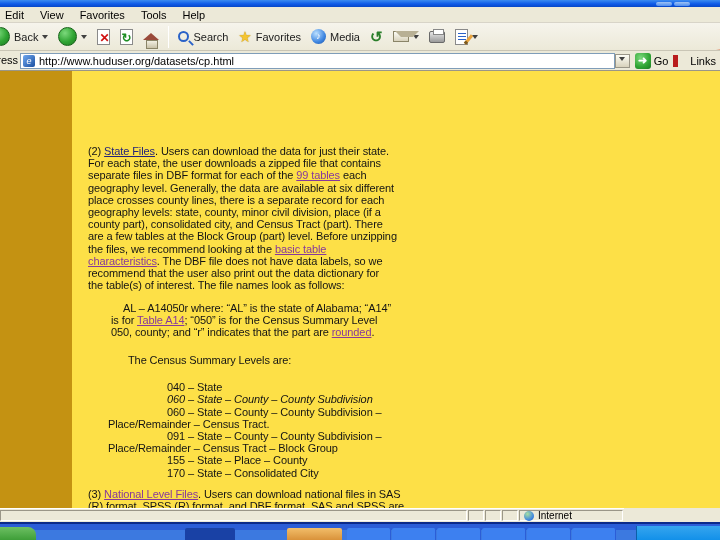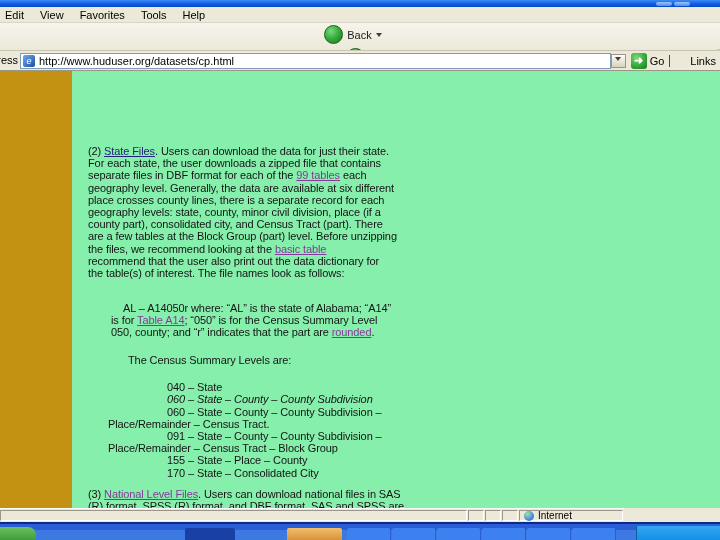--- a/index.html
+++ b/index.html
@@ -15,21 +15,21 @@
   
   .menubar { position:absolute; left:0; top:7px; width:720px; height:16px;
     background:#ECE9D8; border-bottom:1px solid #D8D4C8; display:flex; align-items:center;
     font-size:11px; color:#000; }
   .mi { padding:1px 8px; cursor:default; }
   .mi:first-child { padding-left:5px; }
 
   
   .toolbar { position:absolute; left:0; top:23px; width:720px; height:28px;
     background:linear-gradient(#F6F4EC,#ECE9D8); border-bottom:1px solid #C9C5B5;
-    display:flex; align-items:center; font-size:11px; color:#202020; overflow:hidden;flex-direction:column; }
+    display:flex; align-items:center; font-size:11px; color:#202020; overflow:hidden; }
   .tbbtn { display:flex; align-items:center; gap:4px; padding:2px 5px; height:24px; }
   .navcirc { width:19px; height:19px; border-radius:50%;
     background:radial-gradient(circle at 35% 30%,#7CD97C,#2FA433 55%,#1C7A22);
     border:1px solid #156318; position:relative; flex:0 0 auto; }
   .navcirc .arr { position:absolute; top:5.5px; width:0; height:0; border:4px solid transparent; }
   .arr-left  { left:4px;  border-right:6px solid #fff; border-left:0; }
   .arr-right { left:7px;  border-left:6px solid #fff; border-right:0; }
   .ddown { width:0; height:0; border:3px solid transparent; border-top:4px solid #404040; margin-top:3px; }
   .doc { width:13px; height:16px; background:#fff; border:1px solid #8A8A8A; position:relative; }
   .ovl { position:absolute; font-weight:bold; }
@@ -72,25 +72,25 @@
     display:flex; align-items:center; gap:4px; padding:0 2px; color:#000; }
   .ie-ico { width:12px; height:12px; border-radius:2px;
     background:linear-gradient(135deg,#6FA8F0,#1B4FA0); color:#fff; font-size:9px; font-style:italic;
     text-align:center; line-height:12px; flex:0 0 auto; }
   .addr-drop { width:15px; height:14px; background:linear-gradient(#FDFDF5,#D8D2BC);
     border:1px solid #9A9688; display:flex; align-items:center; justify-content:center; flex:0 0 auto; }
   .gobtn { display:flex; align-items:center; gap:3px; padding:0 5px; color:#000; flex:0 0 auto; }
   .go-ico { width:16px; height:16px; border-radius:3px;
     background:radial-gradient(circle at 35% 30%,#7CD97C,#2FA433 60%,#1C7A22);
     color:#fff; text-align:center; line-height:15px; font-weight:bold; font-size:11px; }
-  .linksbtn { display:flex; align-items:center; gap:2px; padding:0 4px 0 20px;
-    border-left:1px solid #b91c1c; color:#000; flex:0 0 auto;justify-content:flex-end; }
-
-  
-  .content { position:absolute; left:0; top:71px; width:720px; height:437px; background:#86efac; }
+  .linksbtn { display:flex; align-items:center; gap:2px; padding:0 4px 0 12px;
+    border-left:5px solid #b91c1c; color:#000; flex:0 0 auto;justify-content:flex-end; }
+
+  
+  .content { position:absolute; left:0; top:71px; width:720px; height:437px; background:#fde047; }
   .goldbar { position:absolute; left:0; top:0; width:72px; height:437px; background:#C49212; }
   .blk { position:absolute; white-space:nowrap; }
   .line { height:12.2px; font-size:11px; letter-spacing:-0.1px; color:#141414; }
   .lnk { text-decoration:underline; cursor:pointer; }
   .lnka { color:#87399B; }
   .lnkb { color:#23237A; }
 
   
   .statusbar { position:absolute; left:0; top:508px; width:624px; height:14px;
     background:#ECE9D8; border-top:1px solid #fff; display:flex; align-items:stretch;
@@ -217,20 +217,21 @@
       <div class="blk" style="left: 88px; top: 74px;">
         <div class="line"><span>(2) </span><span class="lnk lnkb">State Files</span><span>.  Users can download the data for just their state.</span></div>
         <div class="line"><span>For each state, the user downloads a zipped file that contains</span></div>
         <div class="line"><span>separate files in DBF format for each of the </span><span class="lnk lnka">99 tables</span><span> each</span></div>
         <div class="line"><span>geography level.  Generally, the data are available at six different</span></div>
         <div class="line"><span>place crosses county lines, there is a separate record for each</span></div>
         <div class="line"><span>geography levels:  state, county, minor civil division, place (if a</span></div>
         <div class="line"><span>county part), consolidated city, and Census Tract (part).  There</span></div>
         <div class="line"><span>are a few tables at the Block Group (part) level.  Before unzipping</span></div>
         <div class="line"><span>the files, we recommend looking at the </span><span class="lnk lnka">basic table</span></div>
+        <div class="line"><span class="lnk lnka">characteristics</span><span>.  The DBF file does not have data labels, so we</span></div>
         <div class="line"><span>recommend that the user also print out the data dictionary for</span></div>
         <div class="line"><span>the table(s) of interest.  The file names look as follows:</span></div>
       </div>
       <div class="blk" style="left: 111px; top: 231px;">
         <div class="line" style="padding-left: 12px;"><span>AL – A14050r  where:  “AL” is the state of Alabama; “A14”</span></div>
         <div class="line"><span>is for </span><span class="lnk lnka">Table A14</span><span>; “050” is for the Census Summary Level</span></div>
         <div class="line"><span>050, county; and “r” indicates that the part are </span><span class="lnk lnka">rounded</span><span>.</span></div>
       </div>
       <div class="blk" style="left: 108px; top: 283px;">
         <div class="line" style="padding-left: 20px;"><span>The Census Summary Levels are:</span></div>

